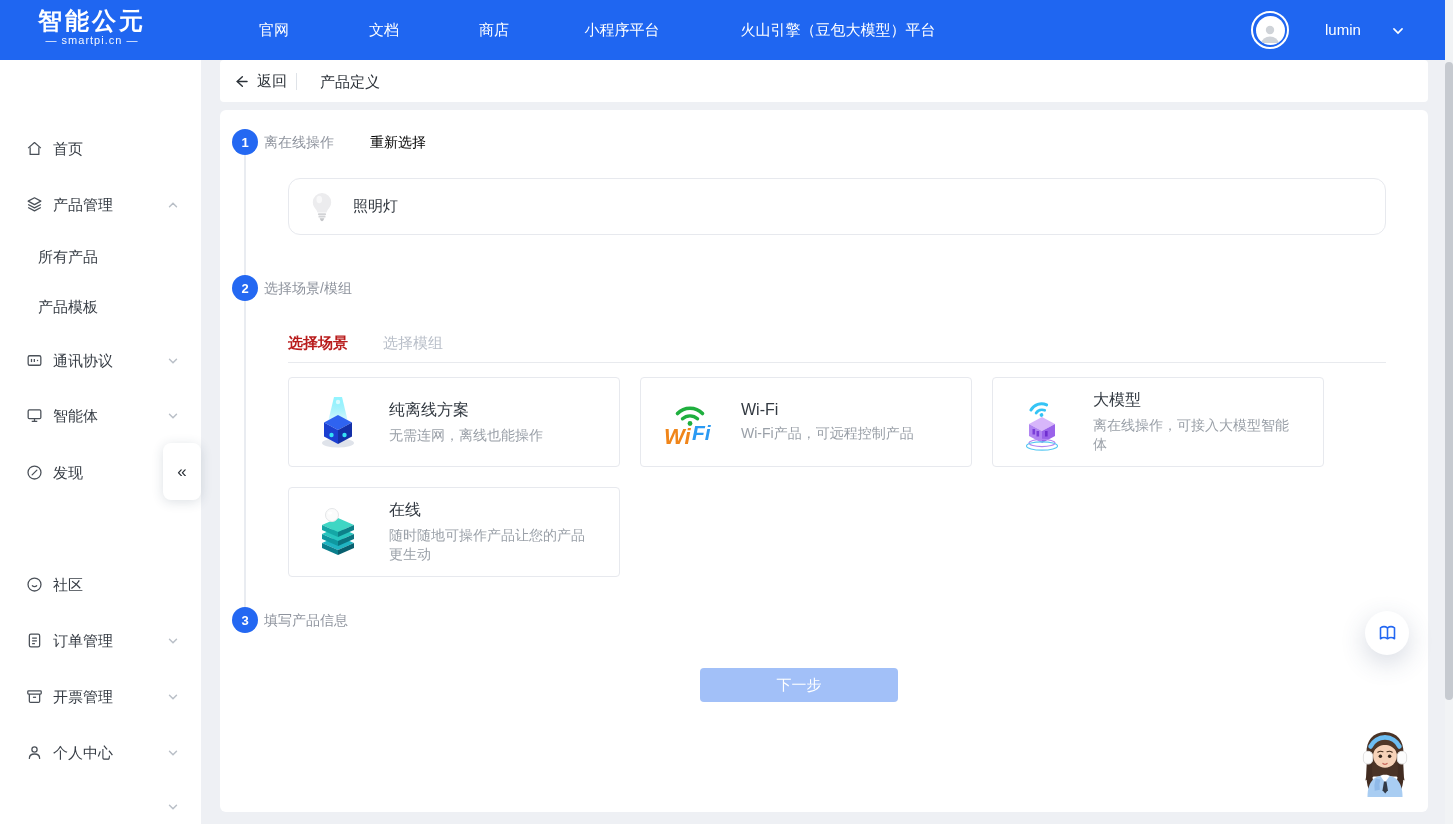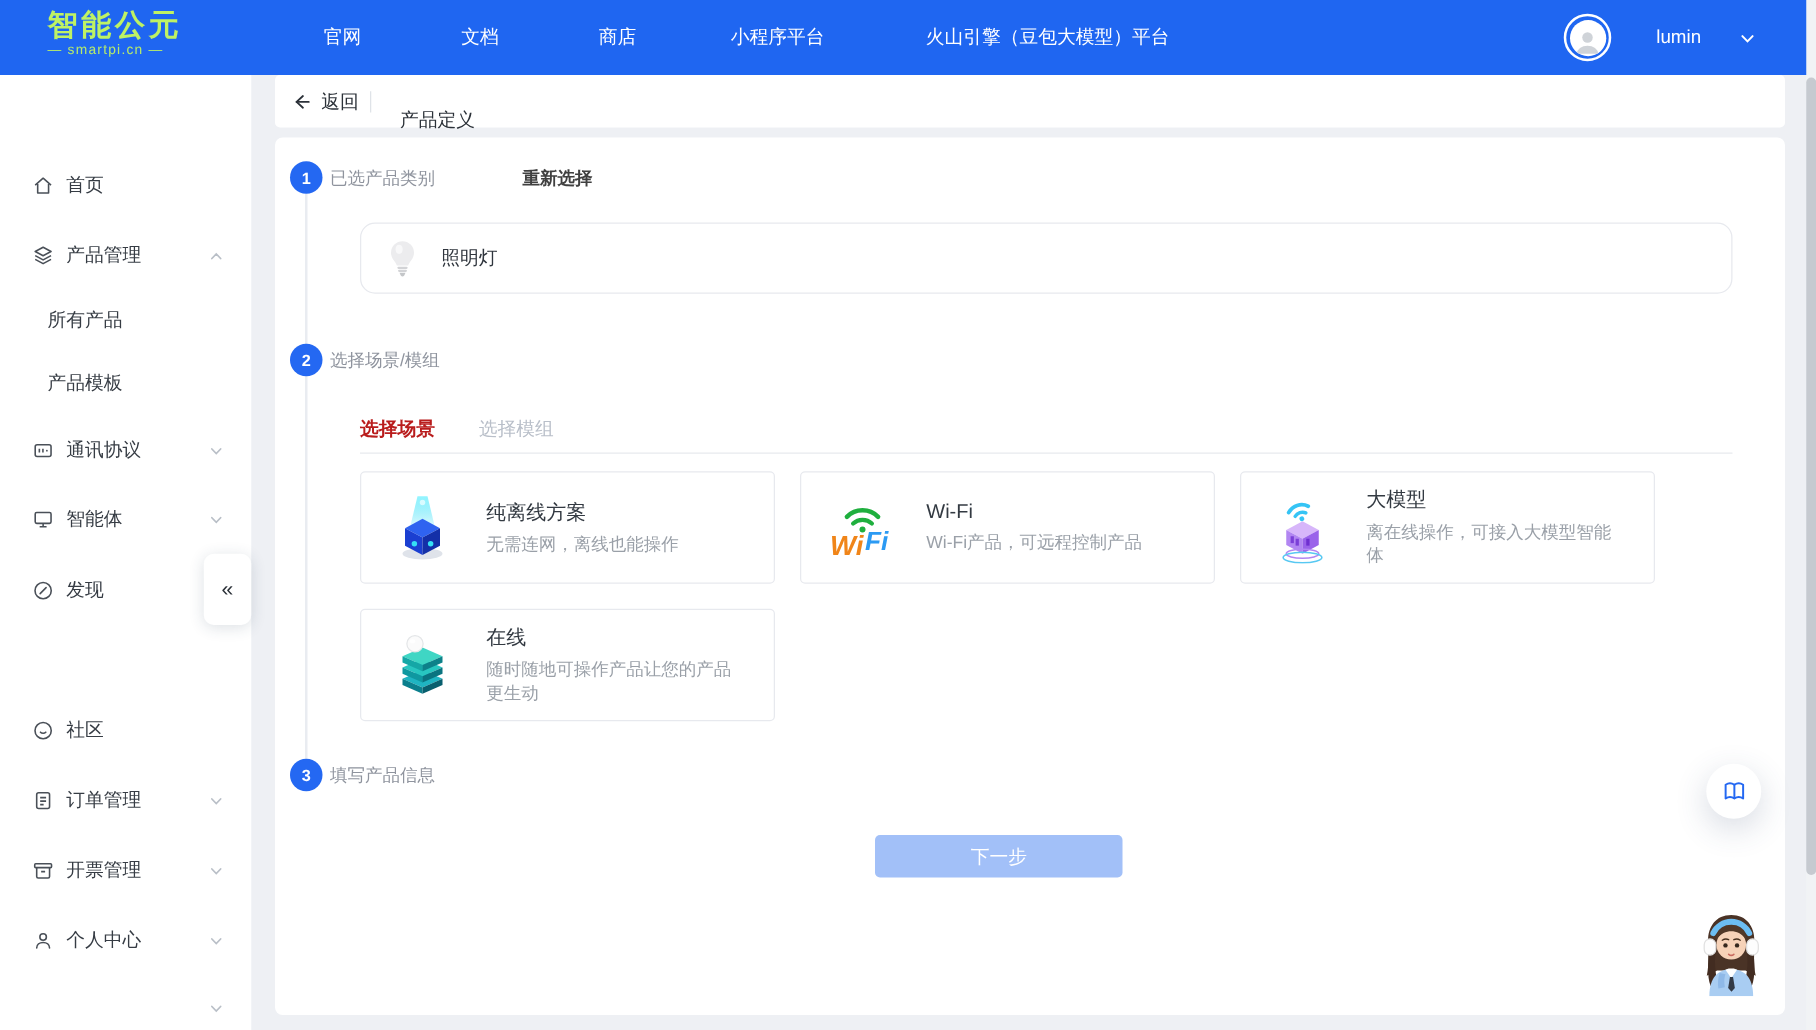--- a/index.html
+++ b/index.html
@@ -2,21 +2,21 @@
 <html><head>
 <meta charset="utf-8">
 <style>
   * { margin:0; padding:0; box-sizing:border-box; }
   html,body { width:1453px; height:824px; }
   body { position:relative; background:#eef0f4; overflow:hidden;
          font-family:"Liberation Sans","DejaVu Sans",sans-serif; }
 
   
   .topbar { position:absolute; left:0; top:0; width:1453px; height:60px; background:#1f66f1; }
-  .logo { position:absolute; left:38px; top:8px; color:#bef264; cursor:pointer; }
+  .logo { position:absolute; left:38px; top:8px; color:#ffffff; text-align:center; cursor:pointer; }
   .logo-title { font-size:24px; font-weight:bold; letter-spacing:3px; line-height:26px; }
   .logo-sub { font-size:11px; letter-spacing:1px; opacity:.95; }
   .nav-item { position:absolute; top:0; height:60px; line-height:60px; transform:translateX(-50%);
               color:#fff; font-size:15px; cursor:pointer; white-space:nowrap; }
   .user-avatar { position:absolute; left:1251px; top:11px; width:38px; height:38px; border-radius:50%;
                  border:2px solid #fff; display:flex; align-items:center; justify-content:center; cursor:pointer; }
   .user-avatar .disc { width:29px; height:29px; border-radius:50%; background:#fff; overflow:hidden;
                        display:flex; align-items:flex-end; justify-content:center; }
   .user-name { position:absolute; left:1325px; top:0; height:52px; line-height:60px; color:#fff; font-size:15px; cursor:pointer; }
   .user-chevron { position:absolute; left:1391px; top:24px; width:14px; height:14px; color:#fff; cursor:pointer; }
@@ -32,29 +32,29 @@
   .collapse-handle { position:absolute; left:163px; top:443px; width:38px; height:57px; background:#fff;
                      border-radius:8px; box-shadow:0 2px 12px rgba(40,60,90,.16);
                      display:flex; align-items:center; justify-content:center;
                      font-size:17px; color:#2b3138; cursor:pointer; }
 
   
   .crumb-bar { position:absolute; left:220px; top:60px; width:1208px; height:42px; background:#fff; border-radius:4px; }
   .back-btn { position:absolute; left:13px; top:0; height:43px; display:flex; align-items:center; gap:7px;
               cursor:pointer; color:#2b3138; font-size:15px; }
   .crumb-divider { position:absolute; left:76px; top:13px; width:1px; height:17px; background:#dfe3e8; }
-  .crumb-title { position:absolute; left:100px; top:0; line-height:43px; font-size:15px; color:#2b3138;margin-top:15px; }
+  .crumb-title { position:absolute; left:100px; top:0; line-height:43px; font-size:15px; color:#2b3138; }
 
   
   .panel { position:absolute; left:220px; top:110px; width:1208px; height:702px; background:#fff; border-radius:6px; }
   .connector { position:absolute; left:24px; top:45px; width:2px; height:452px; background:#e9ecf1; }
   .step-badge { position:absolute; left:12px; width:26px; height:26px; border-radius:50%; background:#2468f2;
                 color:#fff; font-size:13px; font-weight:bold; display:flex; align-items:center; justify-content:center; }
   .step-label { position:absolute; left:44px; font-size:14px; color:#8f949e; line-height:26px; }
-  .step-link  { position:absolute; left:150px; font-size:14px; color:#404040; line-height:26px; cursor:pointer; font-weight:700;margin-left:48px; }
+  .step-link  { position:absolute; left:150px; font-size:14px; color:#000000; line-height:26px; cursor:pointer; font-weight:400; }
 
   .category-card { position:absolute; left:68px; top:68px; width:1098px; height:57px; background:#fff;
                    border:1px solid #e7e9ee; border-radius:12px; display:flex; align-items:center; cursor:pointer; }
   .category-card .bulb { margin-left:20px; width:26px; height:31px; }
   .category-card .cat-name { margin-left:18px; font-size:15px; color:#2f353d; }
 
   .tab { position:absolute; top:224px; font-size:15px; cursor:pointer; }
   .tab.active { left:68px; color:#b91c1c; font-weight:bold; }
   .tab.inactive { left:163px; color:#b9bfc9; }
   .tab-divider { position:absolute; left:68px; top:252px; width:1098px; height:1px; background:#e8eaee; }
@@ -268,21 +268,21 @@
     <span>返回</span>
   </div>
   <div class="crumb-divider"></div>
   <div class="crumb-title">产品定义</div>
 </div>
 
 <main class="panel">
   <div class="connector"></div>
 
   <div class="step-badge" style="top:19px">1</div>
-  <div class="step-label" style="top:19px">已选产品类别</div>
+  <div class="step-label" style="top:19px">离在线操作</div>
   <div class="step-link" style="top:19px">重新选择</div>
 
   <div class="category-card">
     <svg class="bulb" viewBox="0 0 24 28">
       <path d="M12 1.5 a8.5 8.5 0 0 1 8.5 8.5 c0 3.2-1.8 5.2-3.1 7.1 c-.6 .9-1 1.6-1.2 2.4 h-8.4 c-.2-.8-.6-1.5-1.2-2.4 C5.3 15.2 3.5 13.2 3.5 10 A8.5 8.5 0 0 1 12 1.5 z" fill="#ececee"></path>
       <ellipse cx="9.5" cy="7.5" rx="2.6" ry="3.4" fill="#f8f8f9"></ellipse>
       <rect x="8.2" y="20.3" width="7.6" height="1.7" rx=".85" fill="#d2d3d6"></rect>
       <rect x="8.7" y="22.6" width="6.6" height="1.6" rx=".8" fill="#d2d3d6"></rect>
       <path d="M9.8 24.8 h4.4 l-.9 2 a1.7 1.7 0 0 1-2.6 0 z" fill="#c4c6c9"></path>
     </svg>

